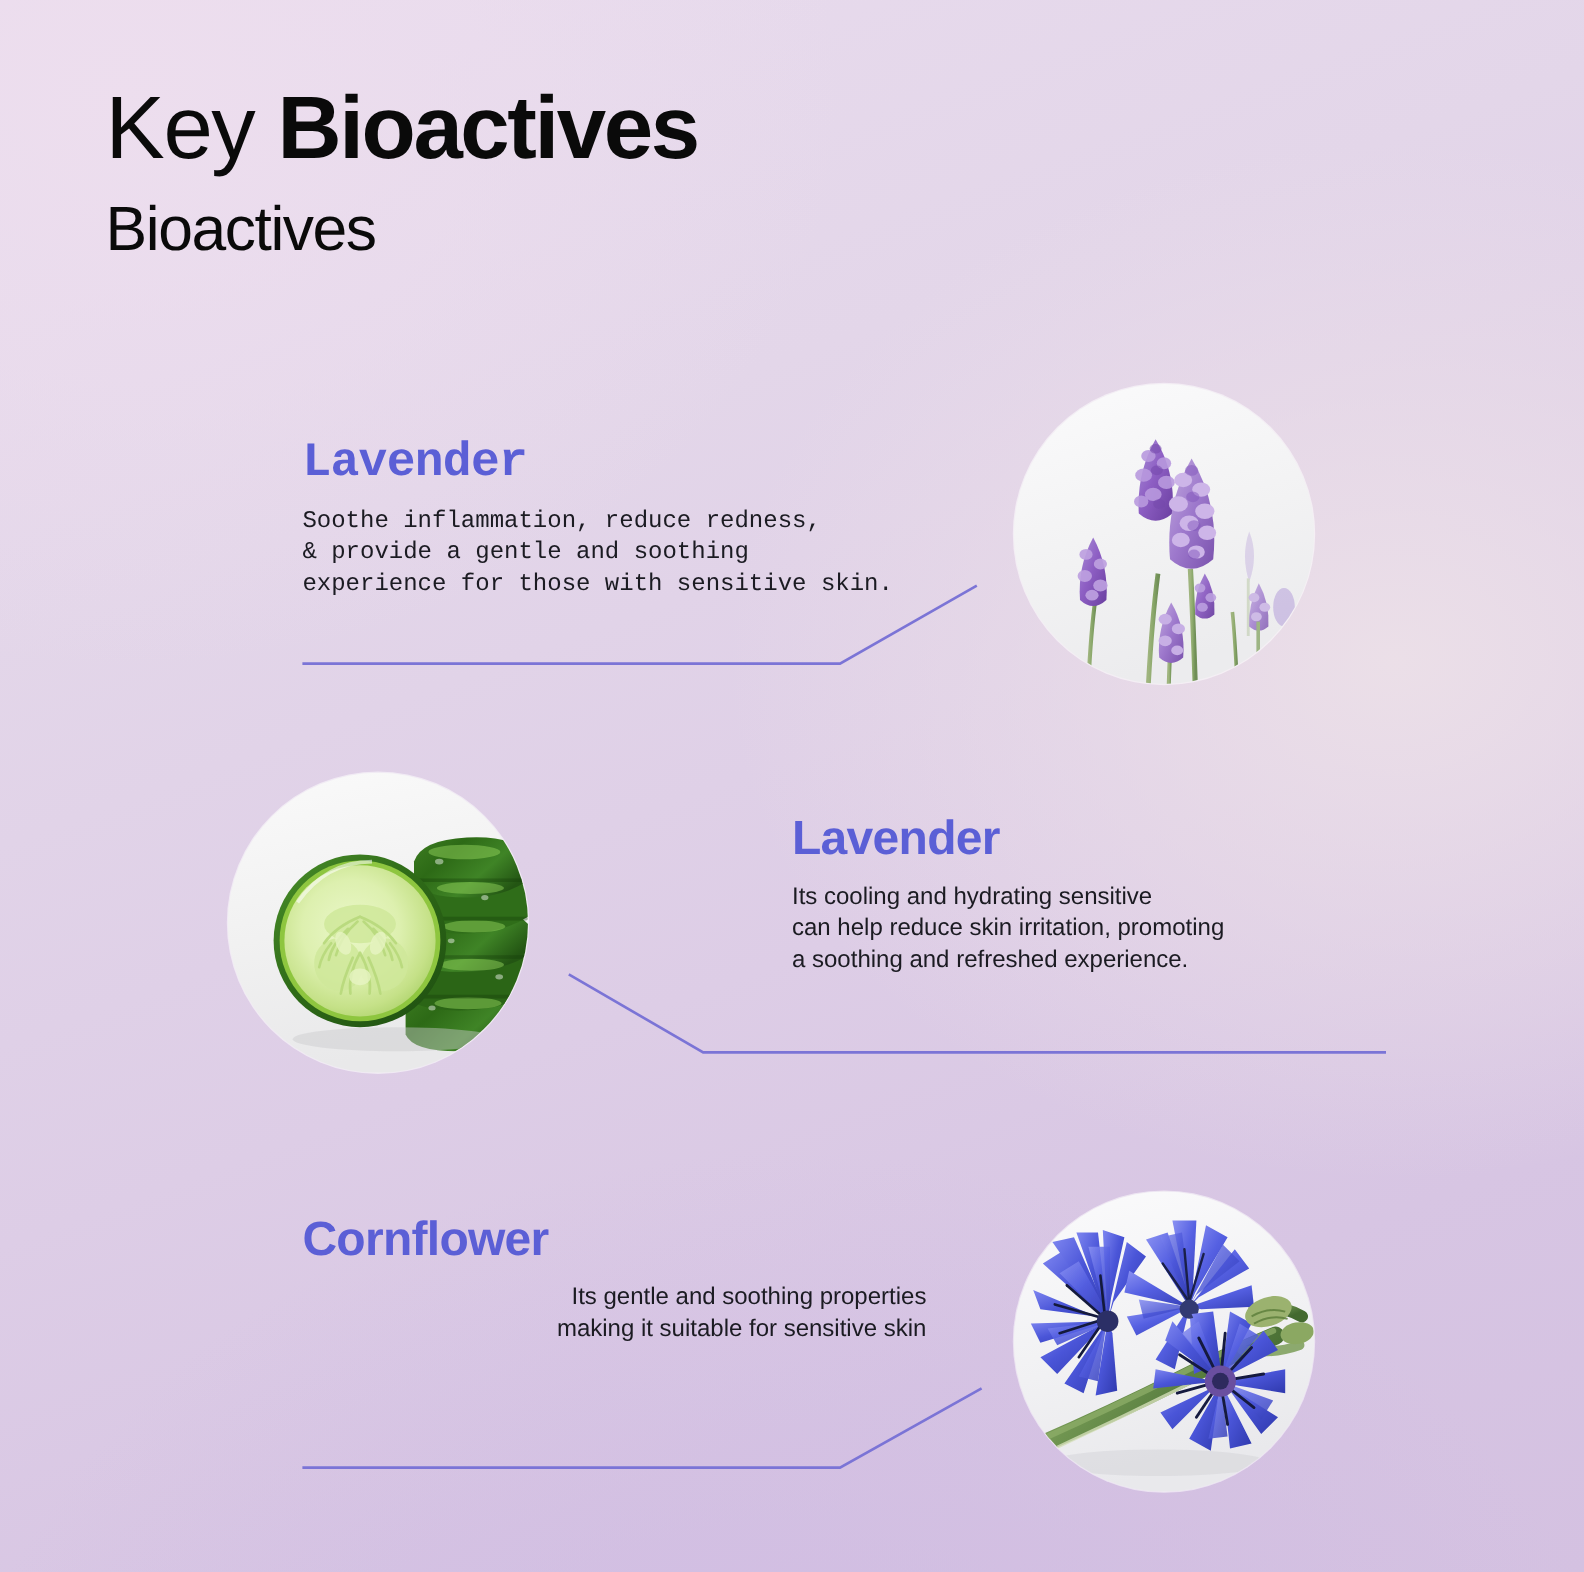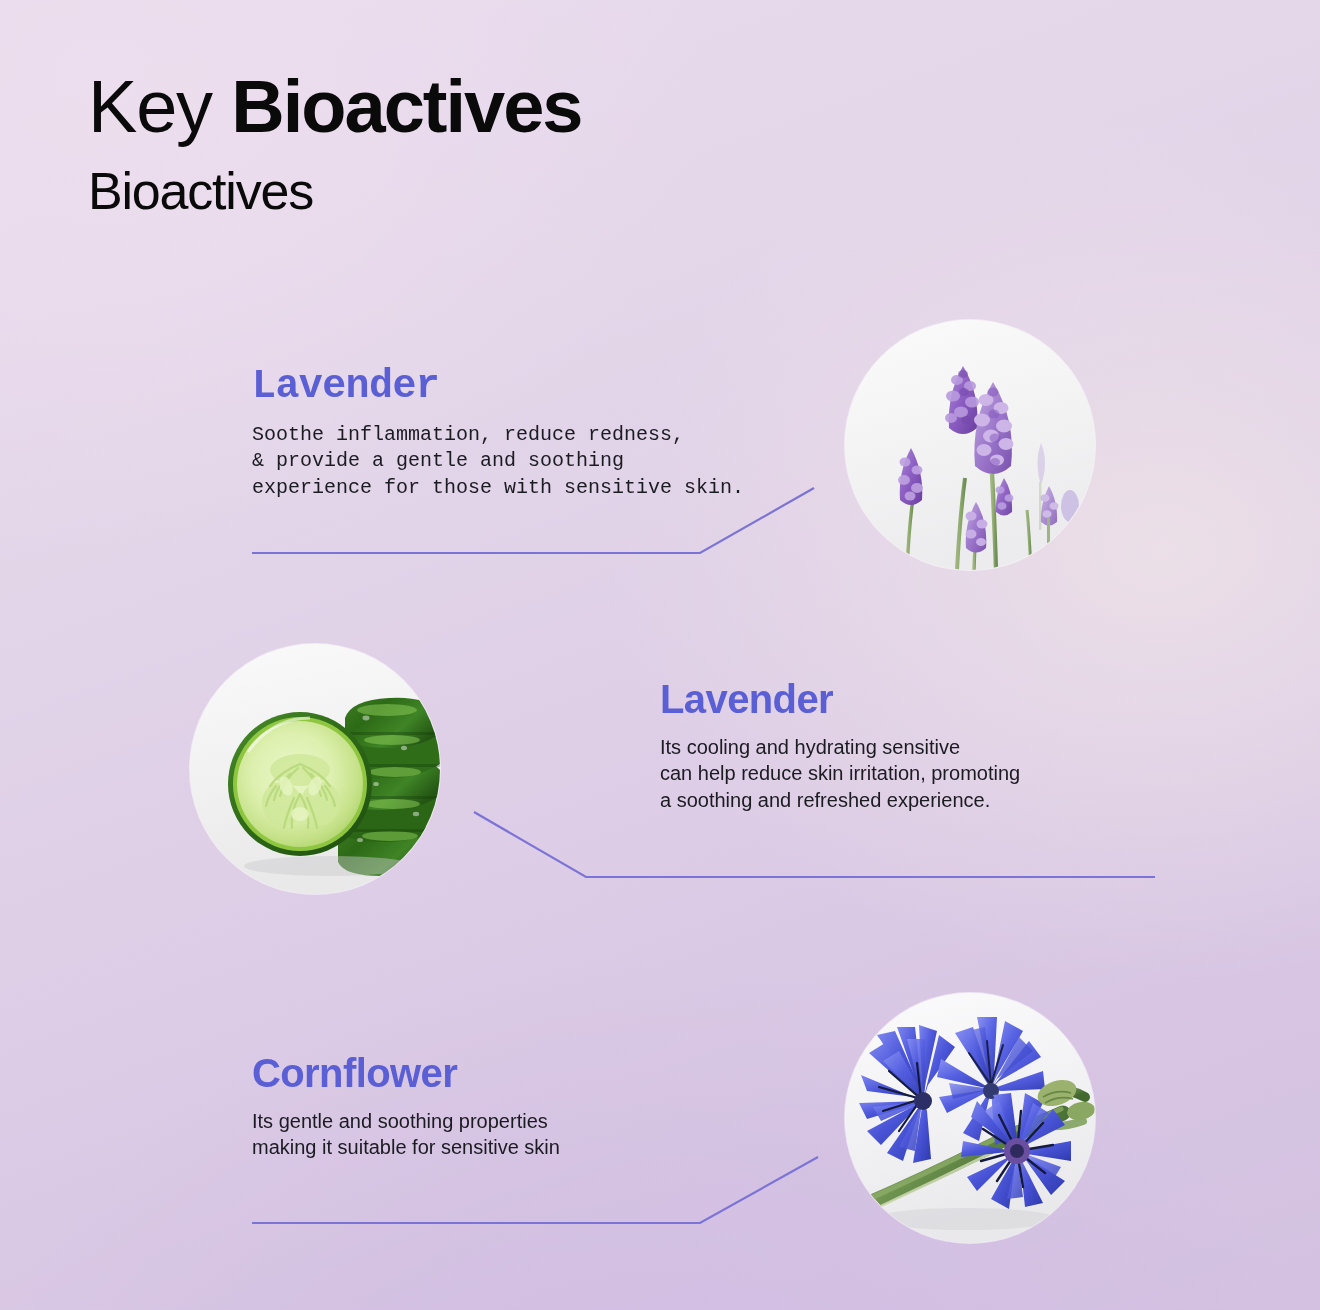--- a/index.html
+++ b/index.html
@@ -49,40 +49,40 @@
     white-space:nowrap;
   }
   .sec-body {
     margin-top:14px;
     font-size:20px;
     font-weight:400;
     color:#1b1b22;
     line-height:1.32;
   }
   .sec-body .bl { display:block; white-space:nowrap; }
-  .align-center .sec-body .bl { text-align:left; }
+  .align-center .sec-body .bl { text-align:right; }
 
   
   .circle {
     position:absolute;
     border-radius:50%;
     overflow:hidden;
     background:#f2f1f2;
     box-shadow:0 0 0 1px rgba(255,255,255,.55);
   }
   .circle svg { display:block; width:100%; height:100%; }
 
   
   .connector { position:absolute; overflow:visible; }
   .connector path { fill:none; stroke:#7b74d6; stroke-width:2.2; }
 
   
   #sec-lavender   { left:252px; top:366px; width:520px;font-family:Liberation Mono, monospace; }
   #sec-cucumber   { left:660px; top:678px; width:520px; }
-  #sec-cornflower { left:252px; top:1052px; width:520px; }
+  #sec-cornflower { left:252px; top:1012px; width:520px; }
 
   #circle-lavender   { left:845px; top:320px;  width:250px; height:250px; }
   #circle-cucumber   { left:190px; top:644px;  width:250px; height:250px; }
   #circle-cornflower { left:845px; top:993px;  width:250px; height:250px; }
 
   #conn-lavender   { left:0; top:0; width:1320px; height:1310px; }
   #conn-cucumber   { left:0; top:0; width:1320px; height:1310px; }
   #conn-cornflower { left:0; top:0; width:1320px; height:1310px; }
 </style>
 </head>

